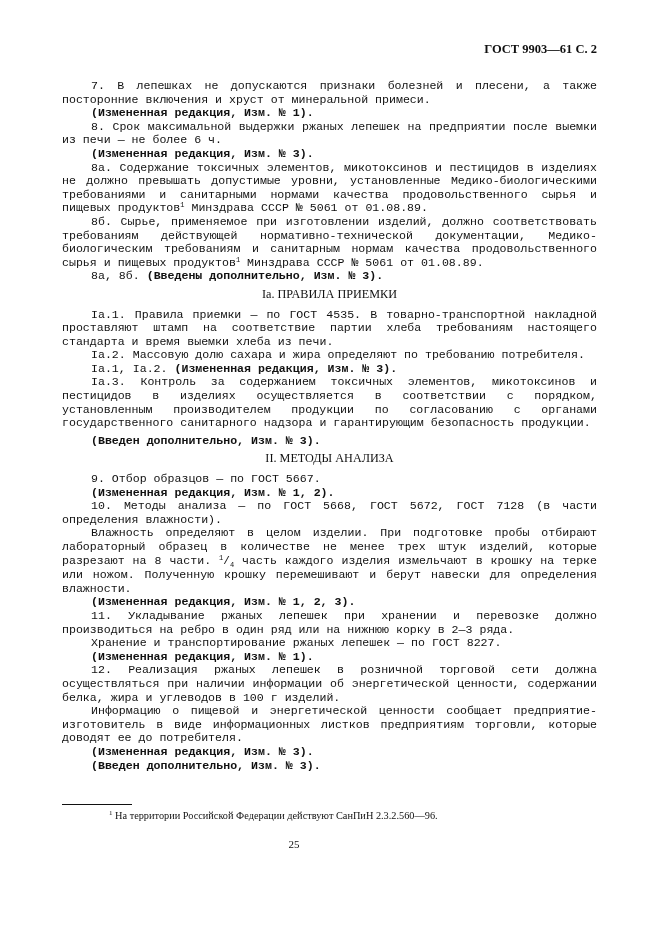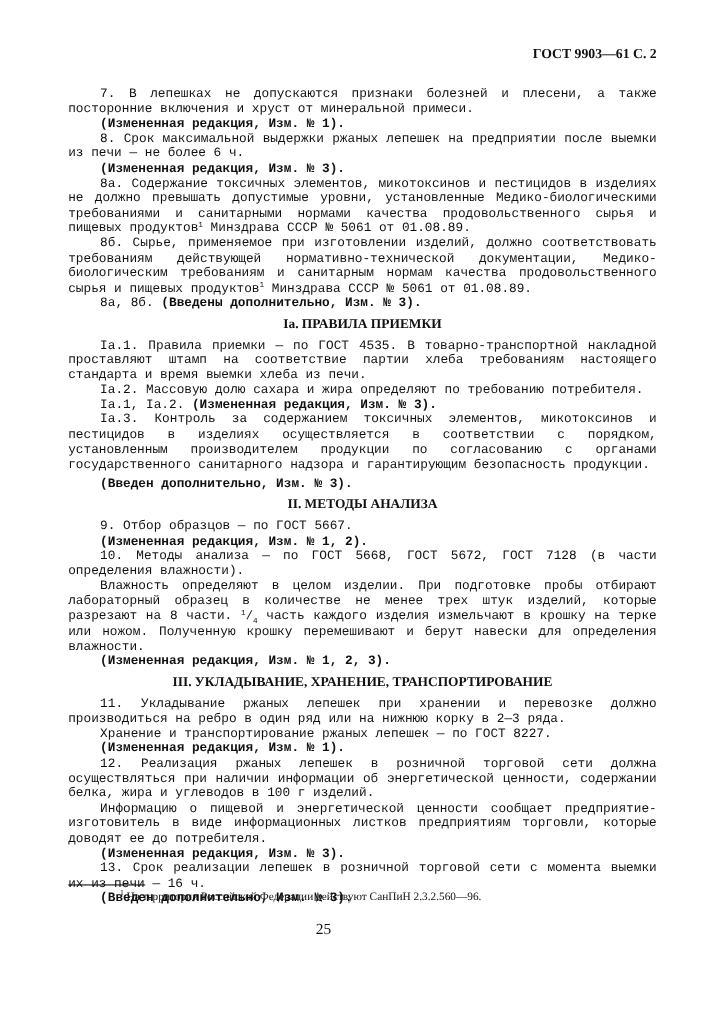--- a/index.html
+++ b/index.html
@@ -3,28 +3,28 @@
 <meta charset="utf-8">
 <style>
   html, body { margin: 0; padding: 0; background: #ffffff; }
   body { width: 661px; height: 936px; position: relative; overflow: hidden;
          font-family: "Liberation Serif", "DejaVu Serif", serif; color: #111; }
   .header { position: absolute; top: 42px; right: 64px; font-weight: bold; font-size: 12.5px; }
   .content { position: absolute; top: 79px; left: 62px; width: 535px; font-size: 11.6px; line-height: 13.6px; }
   p { margin: 0; text-align: justify; font-family: Liberation Mono, monospace; }
   .ind { text-indent: 29px; }
   .b { font-weight: bold; }
-  h2 { margin: 5px 0 6px 0; font-size: 12.2px; text-align: center; font-weight: bold; }
+  h2 { margin: 5px 0 6px 0; font-size: 12.2px; text-align: center; font-weight: normal; }
   sup { font-size: 7px; vertical-align: 4px; line-height: 0; }
   .gap { height: 4px; }
   .frac { font-size: 11px; }
   .frac sup, .frac sub { font-size: 7px; line-height: 0; }
   .fnrule { position: absolute; top: 804px; left: 62px; width: 70px; border-top: 1.5px solid #111; }
   .footnote { position: absolute; top: 810px; left: 91px; font-size: 10.3px; margin-left: 18px; }
-  .pagenum { position: absolute; top: 838px; left: 0; width: 588px; text-align: center; font-size: 14px; }
+  .pagenum { position: absolute; top: 838px; left: 0; width: 588px; text-align: center; font-size: 11px; }
 </style>
 </head>
 <body>
 
 <div class="header">ГОСТ 9903—61 С. 2</div>
 
 <div class="content">
   <p class="ind">7. В лепешках не допускаются признаки болезней и плесени, а также посторонние включения и хруст от минеральной примеси.</p>
   <p class="ind b">(Измененная редакция, Изм. № 1).</p>
   <p class="ind">8. Срок максимальной выдержки ржаных лепешек на предприятии после выемки из печи — не более 6 ч.</p>
@@ -41,27 +41,25 @@
   <div class="gap"></div>
   <p class="ind b">(Введен дополнительно, Изм. № 3).</p>
 
   <h2>II. МЕТОДЫ АНАЛИЗА</h2>
   <p class="ind">9. Отбор образцов — по ГОСТ 5667.</p>
   <p class="ind b">(Измененная редакция, Изм. № 1, 2).</p>
   <p class="ind">10. Методы анализа — по ГОСТ 5668, ГОСТ 5672, ГОСТ 7128 (в части определения влажности).</p>
   <p class="ind"><span>Влажность определяют в целом изделии. При подготовке пробы отбирают лабораторный образец в количестве не менее трех штук изделий, которые разрезают на 8 части. </span><span class="frac"><sup>1</sup>/<sub>4</sub></span><span> часть каждого изделия измельчают в крошку на терке или ножом. Полученную крошку перемешивают и берут навески для определения влажности.</span></p>
   <p class="ind b">(Измененная редакция, Изм. № 1, 2, 3).</p>
 
-  <h2>III. УКЛАДЫВАНИЕ, ХРАНЕНИЕ, ТРАНСПОРТИРОВАНИЕ</h2>
   <p class="ind">11. Укладывание ржаных лепешек при хранении и перевозке должно производиться на ребро в один ряд или на нижнюю корку в 2—3 ряда.</p>
   <p class="ind">Хранение и транспортирование ржаных лепешек — по ГОСТ 8227.</p>
   <p class="ind b">(Измененная редакция, Изм. № 1).</p>
   <p class="ind">12. Реализация ржаных лепешек в розничной торговой сети должна осуществляться при наличии информации об энергетической ценности, содержании белка, жира и углеводов в 100 г изделий.</p>
   <p class="ind">Информацию о пищевой и энергетической ценности сообщает предприятие-изготовитель в виде информационных листков предприятиям торговли, которые доводят ее до потребителя.</p>
   <p class="ind b">(Измененная редакция, Изм. № 3).</p>
-  <p class="ind">13. Срок реализации лепешек в розничной торговой сети с момента выемки их из печи — 16 ч.</p>
   <p class="ind b">(Введен дополнительно, Изм. № 3).</p>
 </div>
 
 <div class="fnrule"></div>
 <div class="footnote"><sup>1</sup><span> На территории Российской Федерации действуют СанПиН 2.3.2.560—96.</span></div>
 
 <div class="pagenum">25</div>
 
 </body></html>

